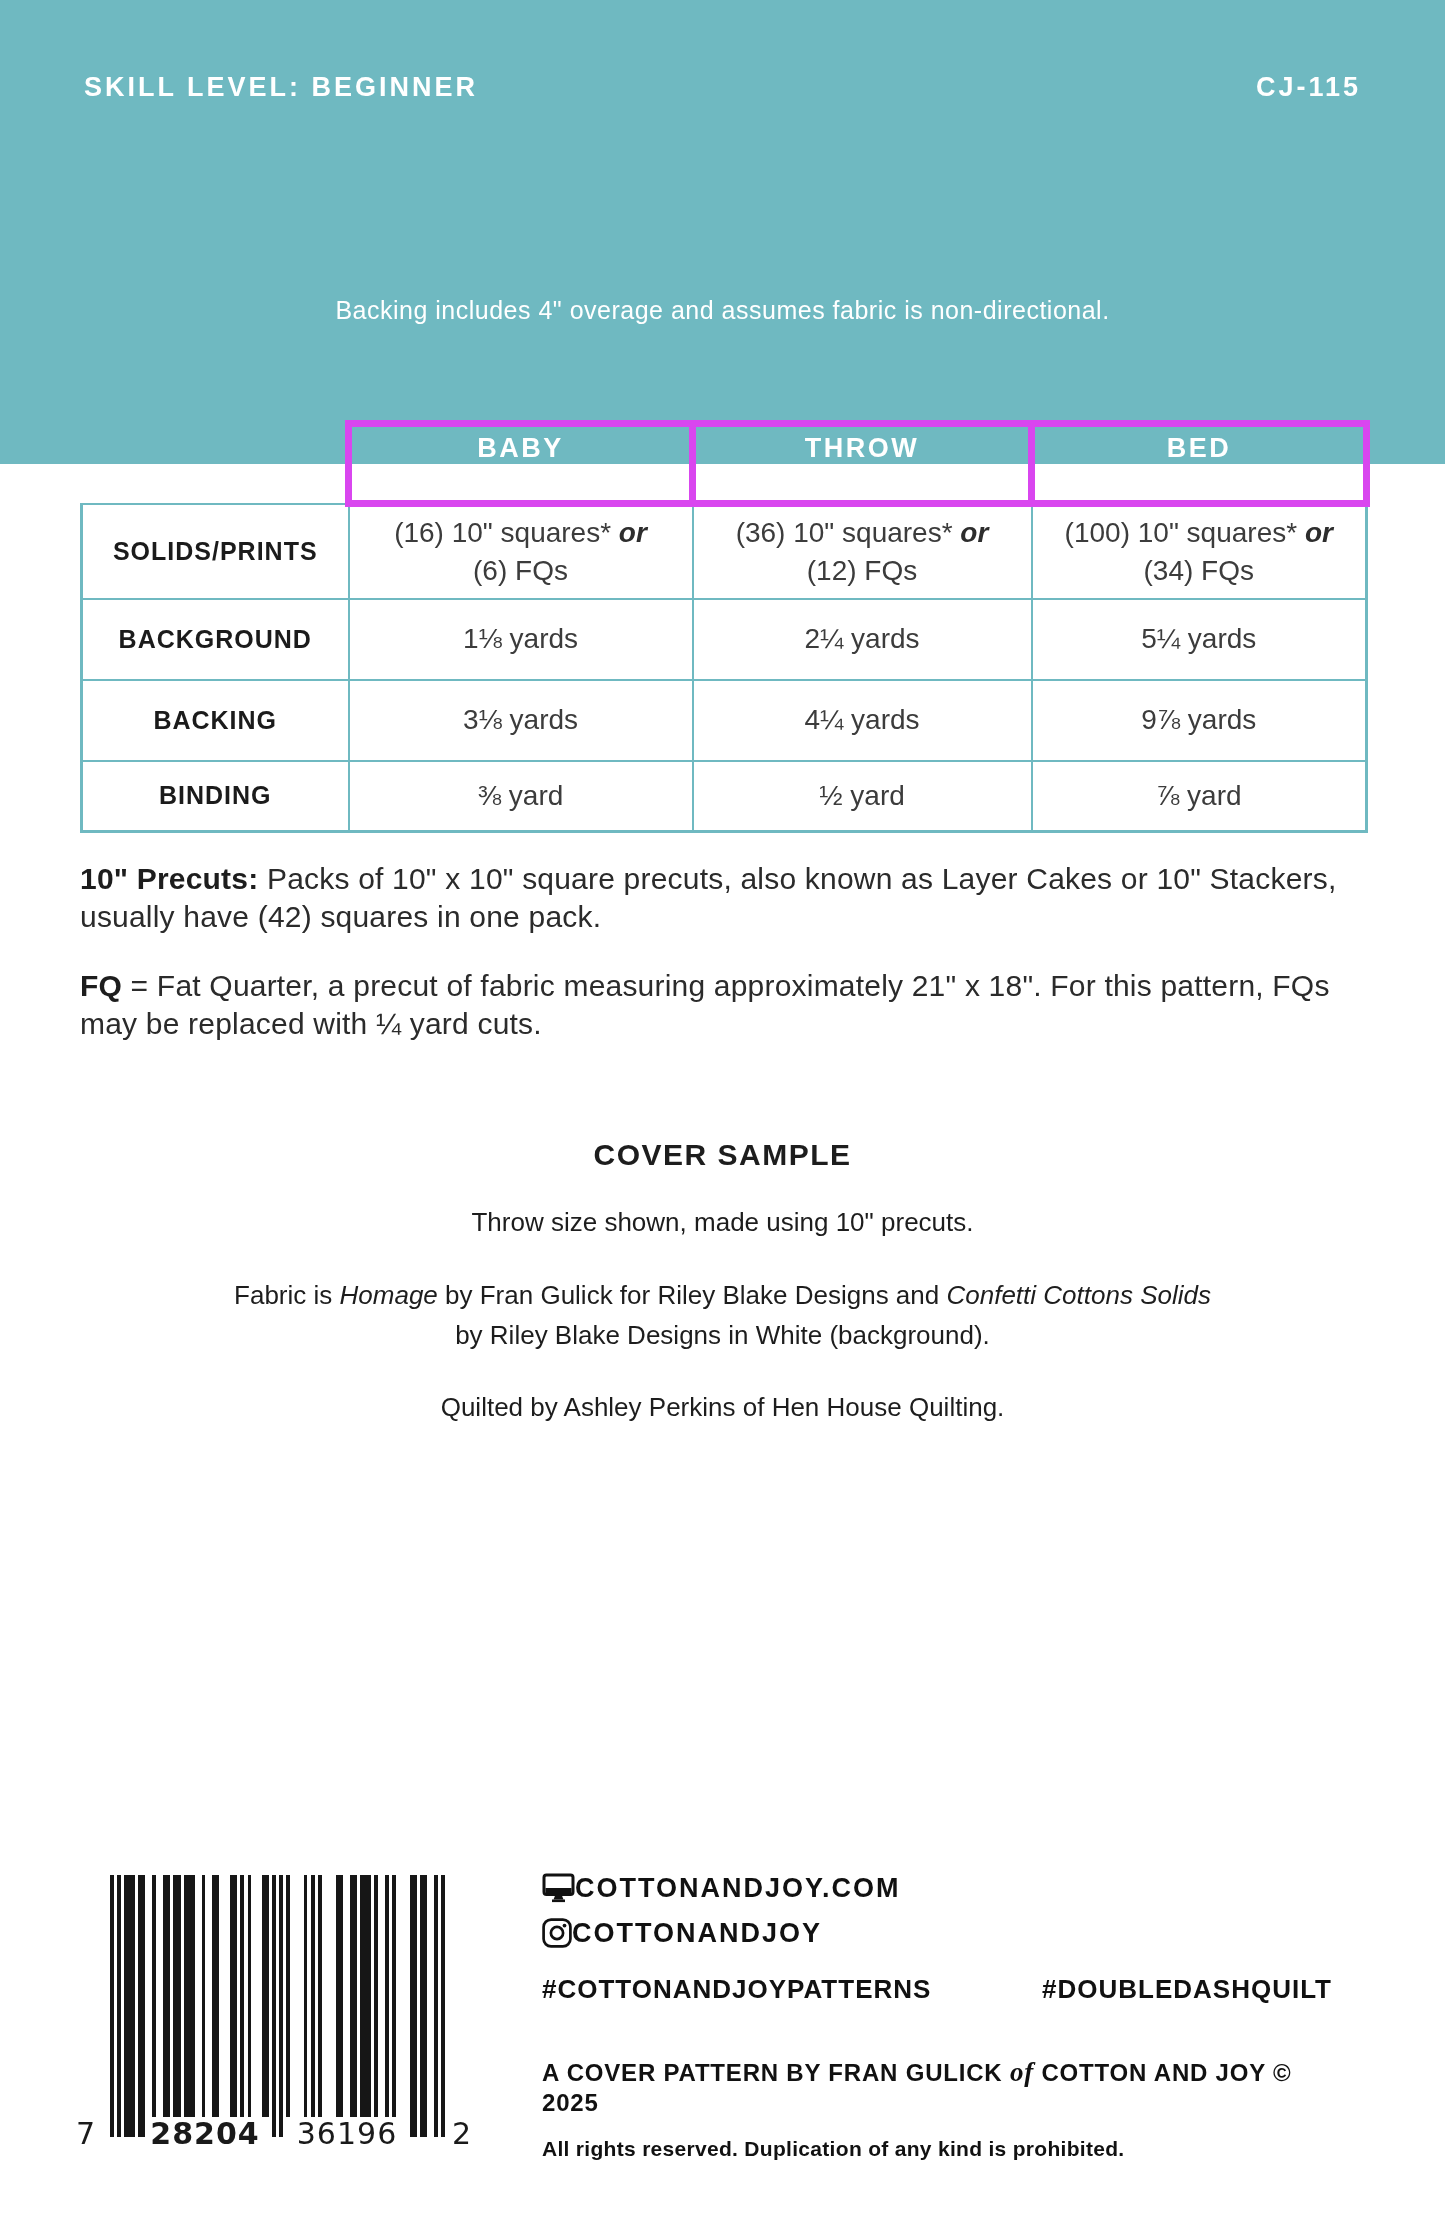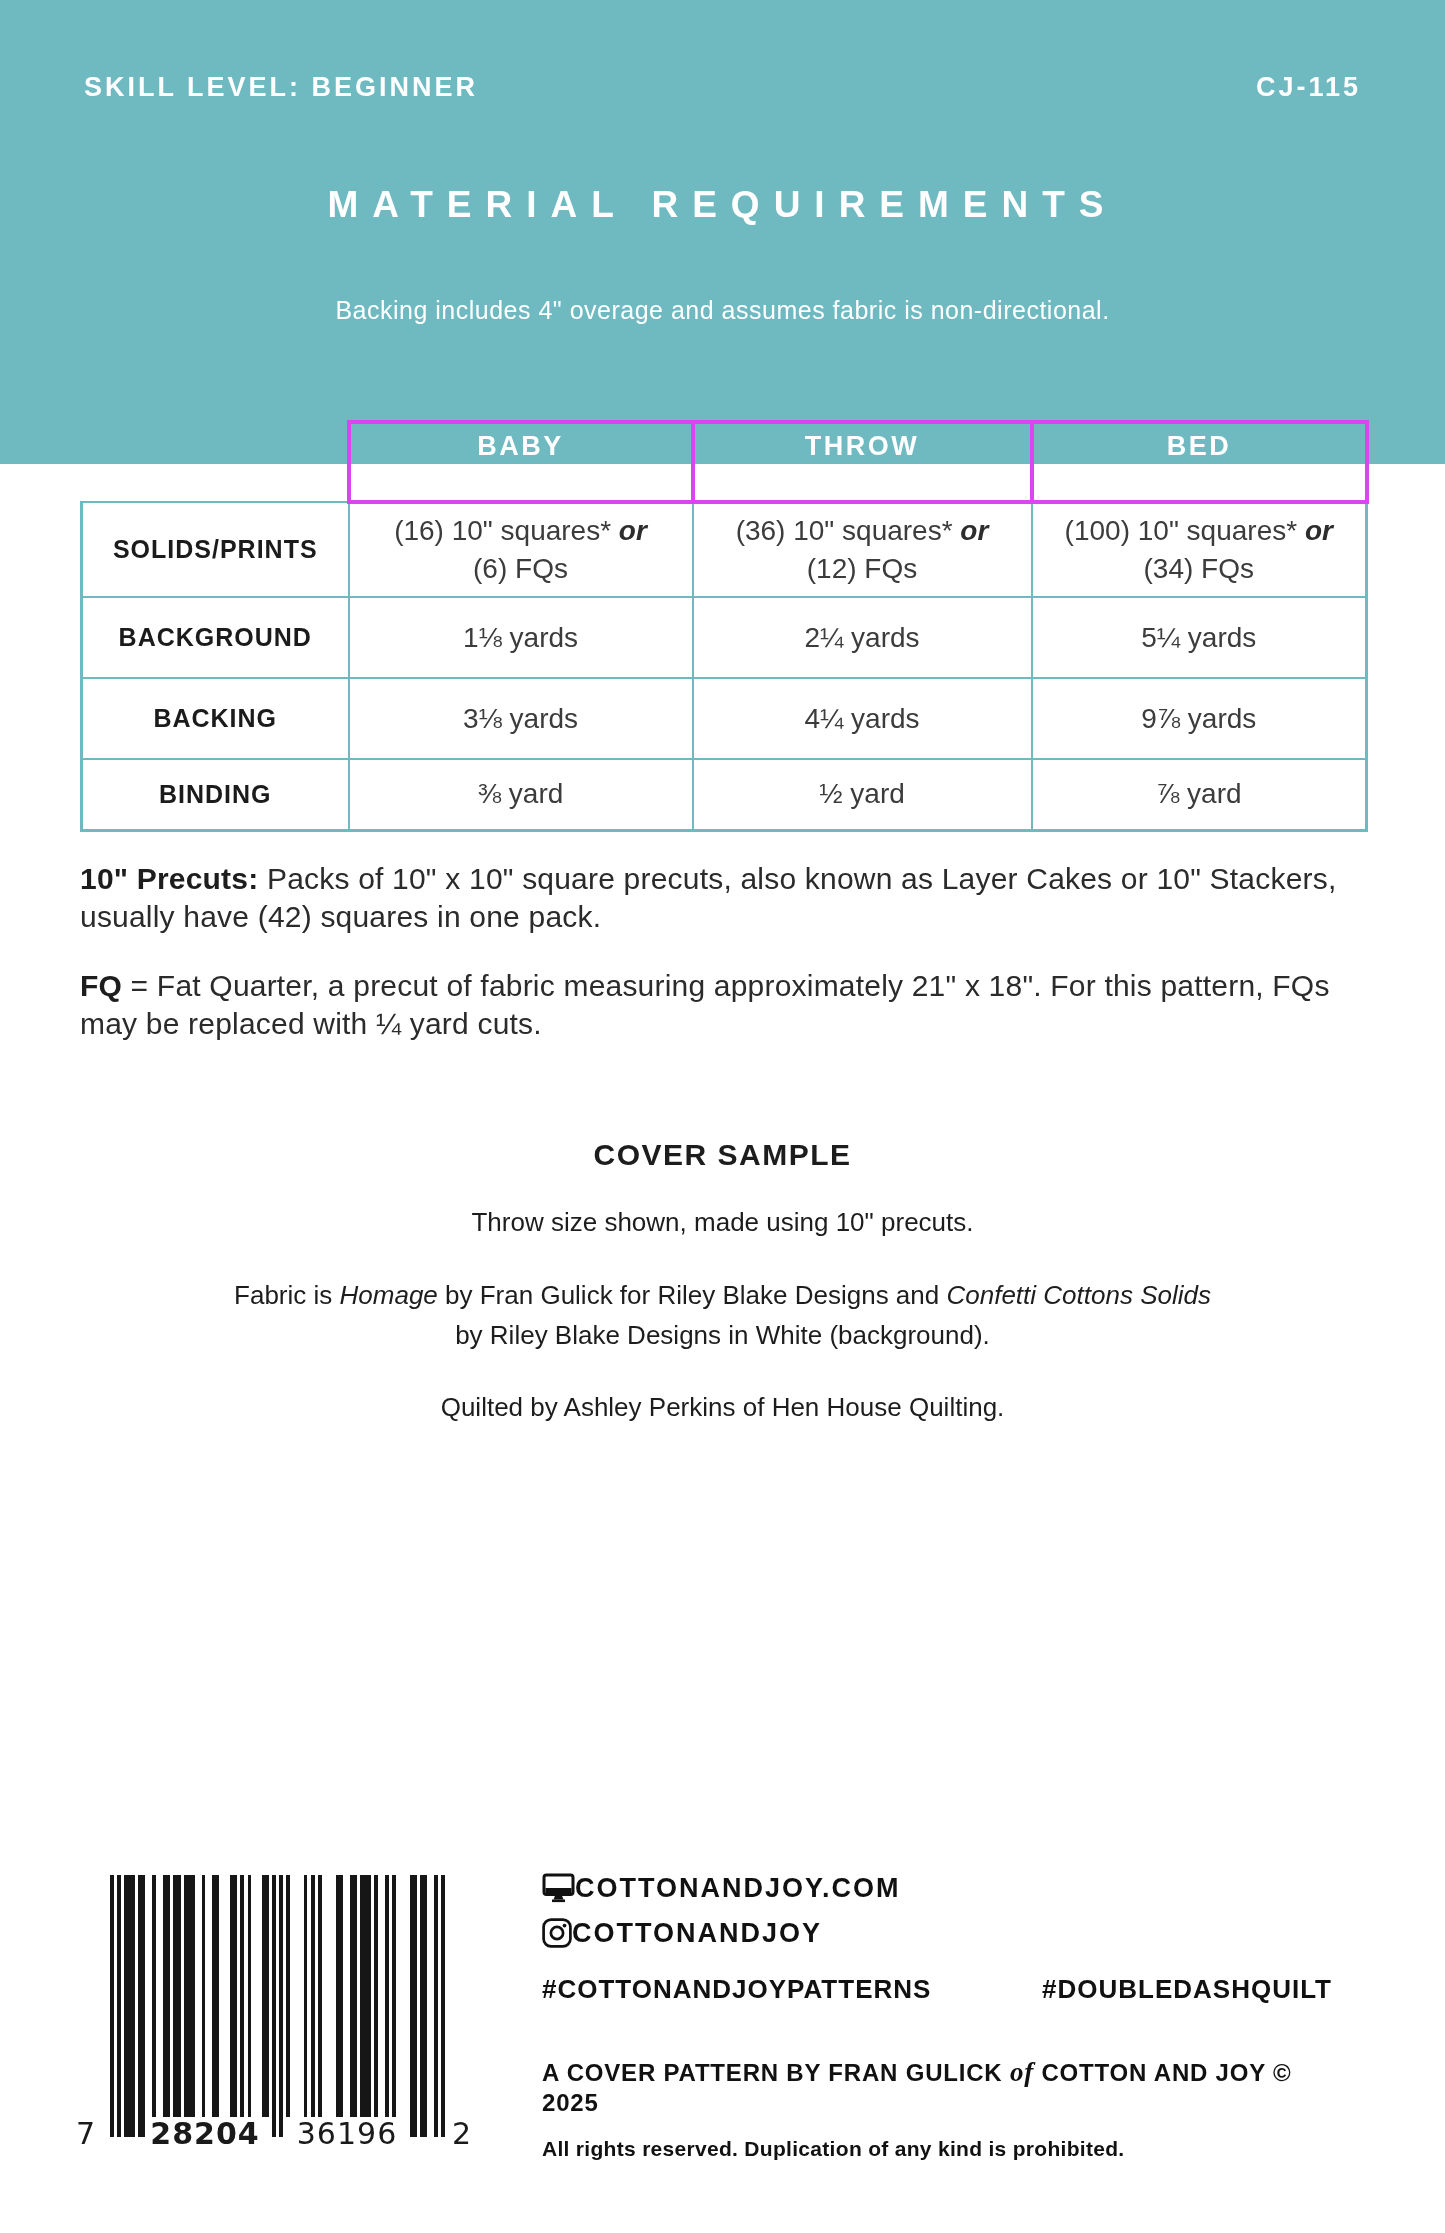--- a/index.html
+++ b/index.html
@@ -27,21 +27,21 @@
     position:absolute;top:295px;left:0;width:100%;text-align:center;color:#fff;
     font-size:25px;font-weight:400;letter-spacing:0.5px;line-height:1.2;
   }
   
   table.req{
     position:absolute;left:80px;top:420px;width:1285px;
     border-collapse:collapse;table-layout:fixed;
   }
   table.req thead th{
     height:80px;background:transparent;color:#fff;vertical-align:middle;text-align:center;
-    border:4px solid #d946ef;font-weight:700;
+    border:7px solid #d946ef;font-weight:700;
   }
   table.req thead th.corner{border:none;background:transparent;}
   .col-name{display:block;font-size:27px;letter-spacing:2.5px;line-height:1.25;}
   .col-dims{display:block;font-size:24px;letter-spacing:1.5px;line-height:1.25;font-weight:700;}
   table.req tbody th{
     background:#fff;border:2px solid var(--teal);border-left-width:3px;
     font-size:25px;font-weight:700;letter-spacing:1px;color:#1b1b1b;text-align:center;vertical-align:middle;
   }
   table.req tbody td{
     background:#fff;border:2px solid var(--teal);
@@ -88,21 +88,20 @@
 </head>
 <body>
 
 <div class="page">
 
   <div class="teal-band">
     <div class="band-top">
       <div class="skill-level">SKILL LEVEL: BEGINNER</div>
       <div class="pattern-code">CJ-115</div>
     </div>
-    <div class="band-title">MATERIAL REQUIREMENTS</div>
     <div class="band-subtitle">Backing includes 4" overage and assumes fabric is non-directional.</div>
   </div>
 
   <table class="req">
     <colgroup>
       <col style="width:267px">
         <col style="width:344px">
         <col style="width:339px">
         <col style="width:335px">
     </colgroup>

